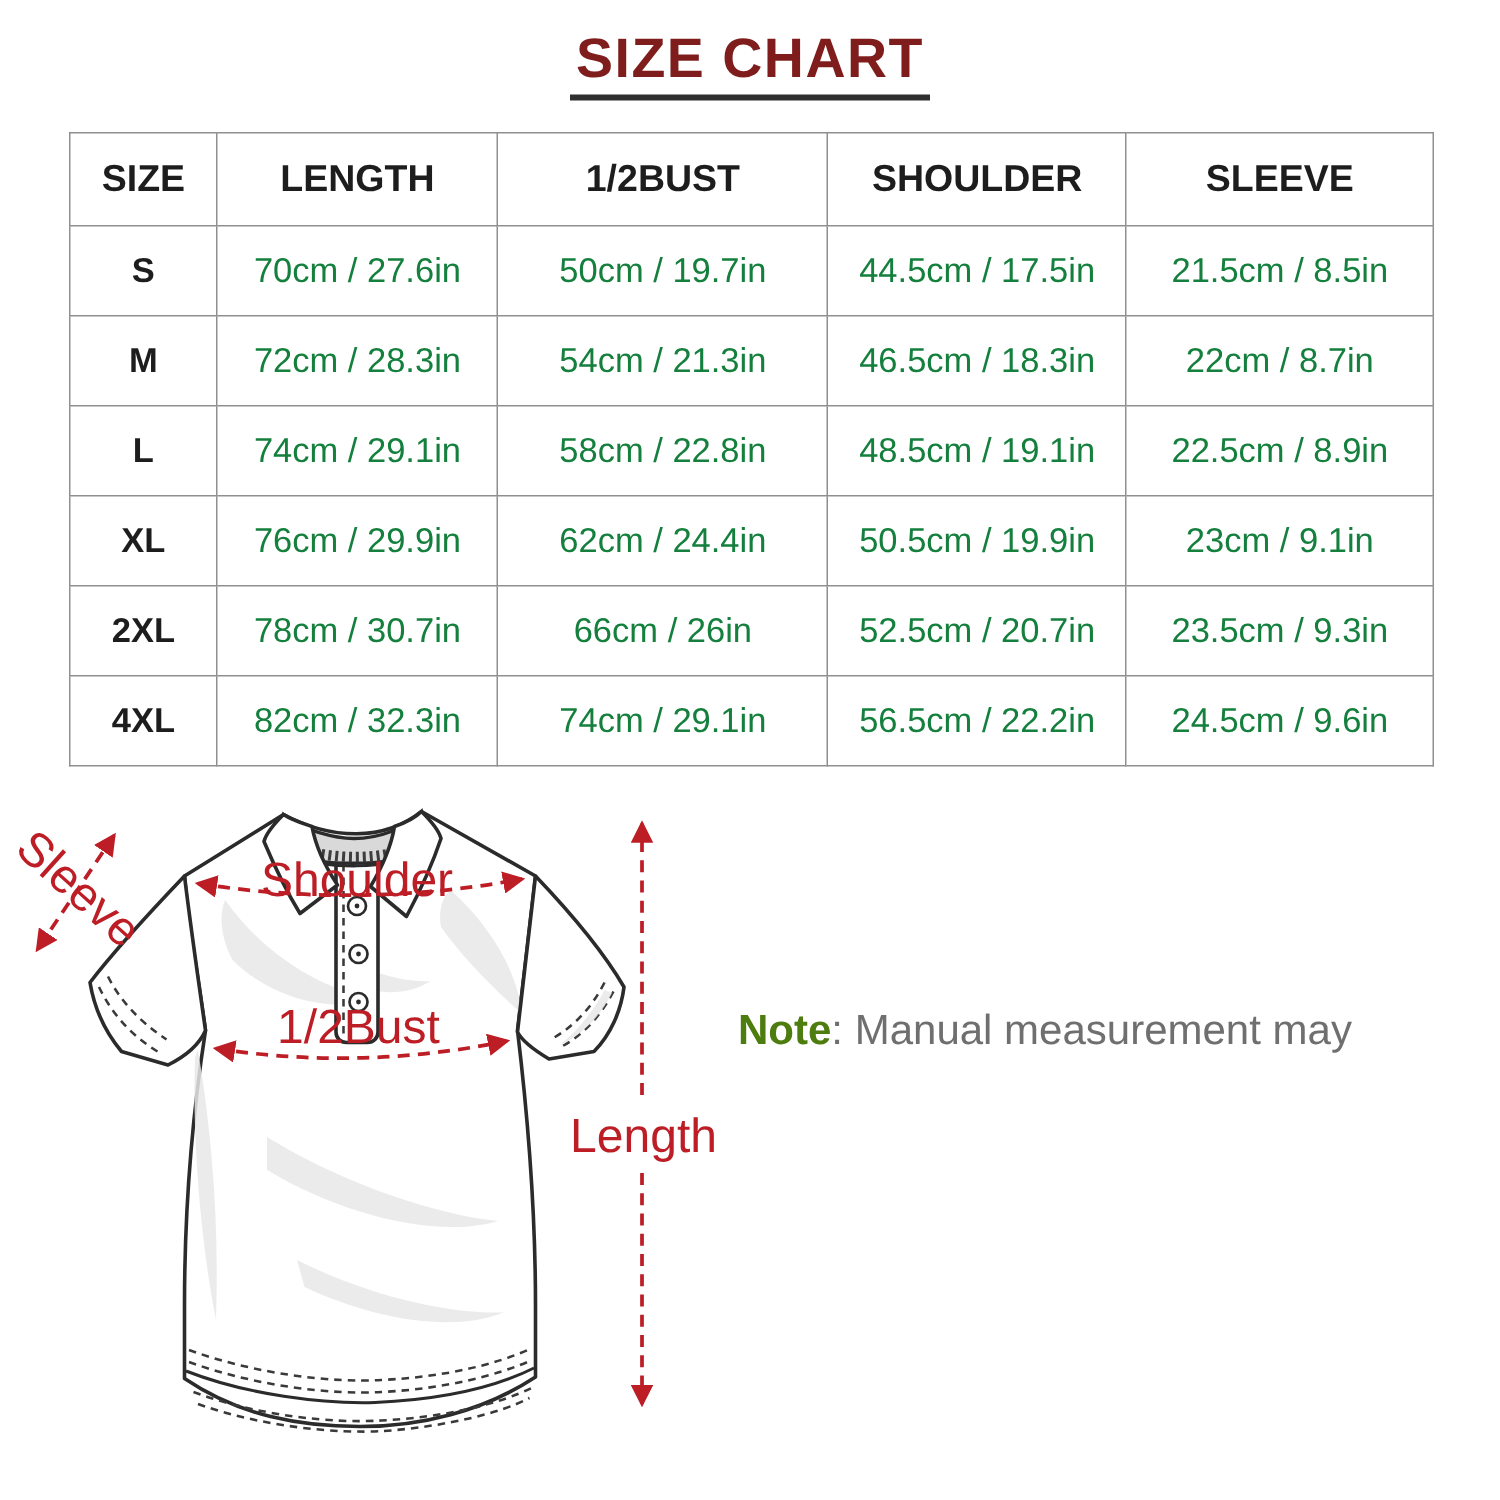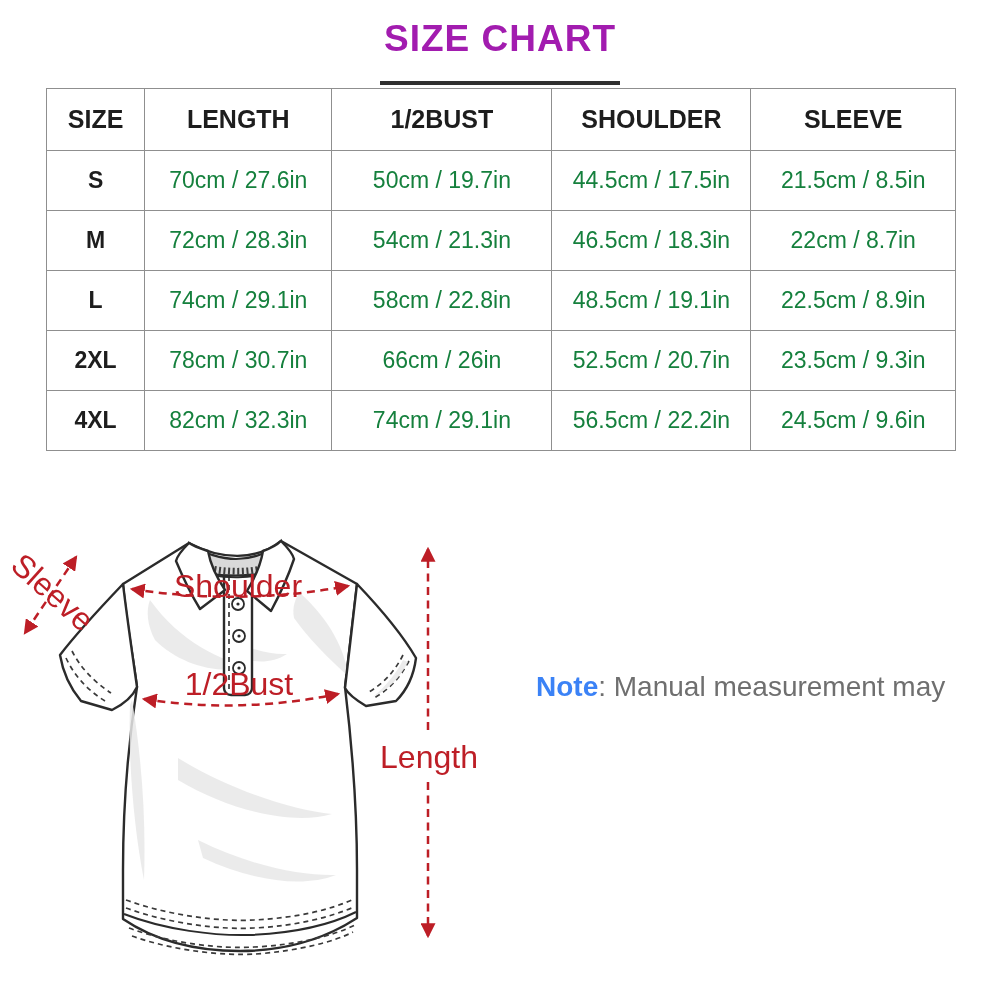--- a/index.html
+++ b/index.html
@@ -12,24 +12,24 @@
     font-family: "Liberation Sans", sans-serif;
     overflow: hidden;
   }
   
   .title-wrap {
     position: absolute; top: 18px; left: 0; width: 100%;
     text-align: center;
   }
   .title-text {
     display: inline-block;
-    font-size: 37px; font-weight: bold; color: #a21caf;
+    font-size: 37px; font-weight: bold; color: #7f1d1d;
     letter-spacing: 1px;
     border-bottom: 4px solid #2f2f2f;
-    padding: 0 4px 21px 4px;
+    padding: 0 4px 3px 4px;
   }
   
   table.size-table {
     position: absolute; left: 46px; top: 88px; width: 910px;
     border-collapse: collapse;
     table-layout: fixed;
   }
   table.size-table th, table.size-table td {
     border: 1px solid #8f8f8f;
     text-align: center;
@@ -57,21 +57,21 @@
   .collar-band { fill: #d9d9d9; stroke: var(--ink); stroke-width: 2.2; }
   .rib { fill: none; stroke: #3d3d3d; stroke-width: 7; stroke-dasharray: 2 2.6; }
   .thinline { fill: none; stroke: var(--ink); stroke-width: 2; }
   .meas { fill: none; stroke: var(--accent); stroke-width: 2.5; stroke-dasharray: 8 5.5; }
   .meas-label { fill: var(--accent); font-family: "Liberation Sans", sans-serif; font-size: 32px; }
   
   .note {
     position: absolute; left: 492px; top: 666px; width: 460px;
     font-size: 28px; line-height: 41px; color: #6f6f6f;
   }
-  .note-bold { font-weight: bold; color: #3b82f6; margin-left: 44px; }
+  .note-bold { font-weight: bold; color: #4d7c0f; }
 </style>
 </head>
 <body>
 
 <div class="page">
 
   <div class="title-wrap">
     <span class="title-text">SIZE CHART</span>
   </div>
 
@@ -108,20 +108,27 @@
           <td>22cm / 8.7in</td>
         </tr>
         <tr>
           <td class="size-col">L</td>
           <td>74cm / 29.1in</td>
           <td>58cm / 22.8in</td>
           <td>48.5cm / 19.1in</td>
           <td>22.5cm / 8.9in</td>
         </tr>
         <tr>
+          <td class="size-col">XL</td>
+          <td>76cm / 29.9in</td>
+          <td>62cm / 24.4in</td>
+          <td>50.5cm / 19.9in</td>
+          <td>23cm / 9.1in</td>
+        </tr>
+        <tr>
           <td class="size-col">2XL</td>
           <td>78cm / 30.7in</td>
           <td>66cm / 26in</td>
           <td>52.5cm / 20.7in</td>
           <td>23.5cm / 9.3in</td>
         </tr>
         <tr>
           <td class="size-col">4XL</td>
           <td>82cm / 32.3in</td>
           <td>74cm / 29.1in</td>

